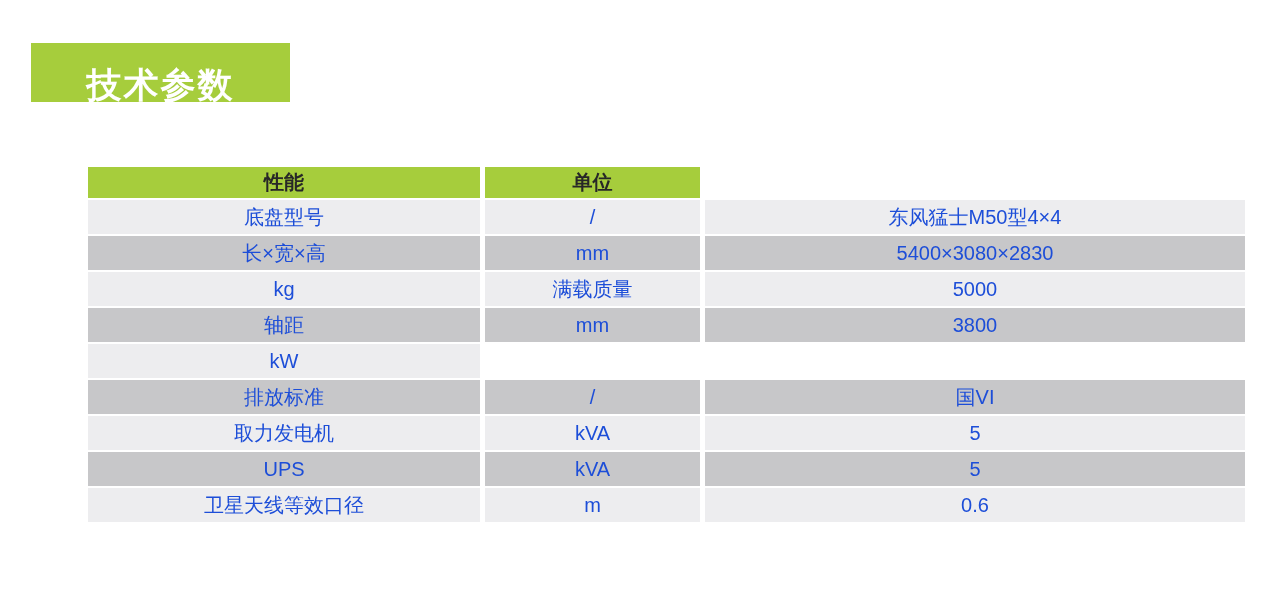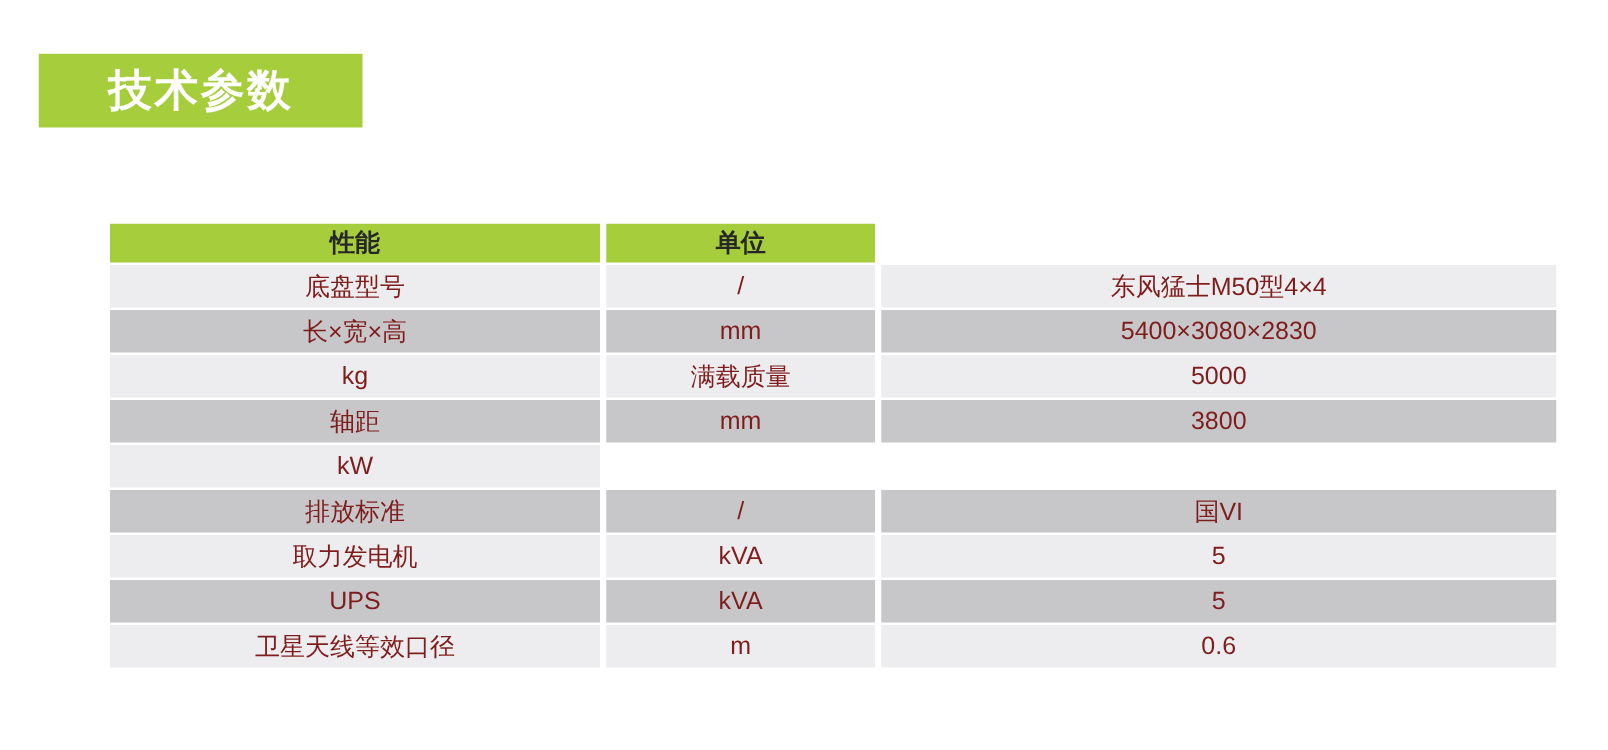--- a/index.html
+++ b/index.html
@@ -15,34 +15,34 @@
     width: 1286px; height: 600px;
     background: #ffffff;
   }
   
   .title-badge {
     position: absolute;
     left: 31px; top: 43px;
     width: 259px; height: 59px;
     background: var(--accent);
     display: flex;
-    align-items: center;
+    align-items: flex-end;
     justify-content: center;
   }
   .title-badge span {
     color: #ffffff;
     font-size: 35px;
     font-weight: bold;
     letter-spacing: 2px;
     line-height: 1;
   }
   
   .spec-table {
     position: absolute;
-    left: 88px; top: 179px;
+    left: 88px; top: 167px;
     width: 1149px;
   }
   .t-row {
     display: grid;
     grid-template-columns: 392px 215px 540px;
     column-gap: 5px;
     margin-bottom: 2px;
   }
   .t-head .cell {
     background: var(--accent);
@@ -52,21 +52,21 @@
     justify-content: center;
     color: #272727;
     font-size: 20px;
     font-weight: bold;
   }
   .t-body .t-row .cell {
     height: 34px;
     display: flex;
     align-items: center;
     justify-content: center;
-    color: #7f1d1d;
+    color: #1d4ed8;
     font-size: 20px;
     font-weight: 400;
   }
   .t-body .t-row:nth-child(odd) .cell { background: #ededef; }
   .t-body .t-row:nth-child(even) .cell { background: #c7c7c9; }
 </style>
 </head>
 <body>
 
 <div class="page">

